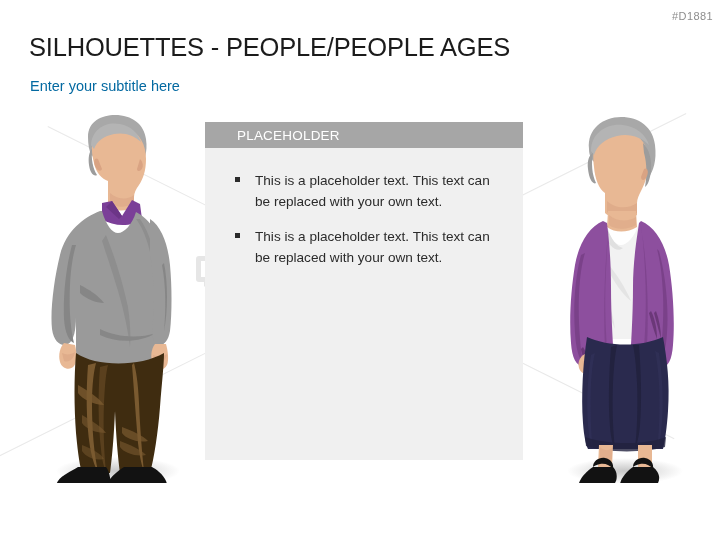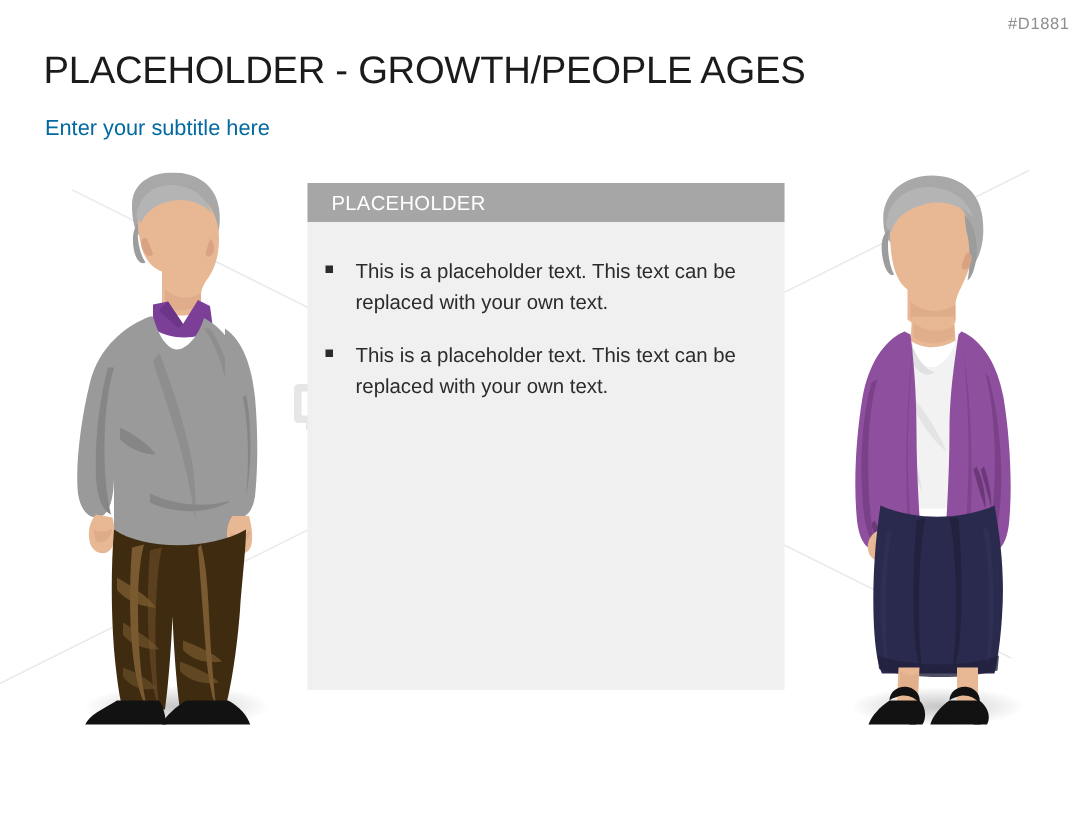--- a/index.html
+++ b/index.html
@@ -105,32 +105,32 @@
     top: 122px;
     width: 318px;
     height: 338px;
     background: #f0f0f0;
   }
   #panel-header {
     height: 26px;
     background: #a6a6a6;
     display: flex;
     align-items: center;
-    padding-left: 16px;
+    padding-left: 32px;
     box-sizing: border-box;
   }
   #panel-header-label {
     color: #ffffff;
     font-size: 13.5px;
     letter-spacing: .2px;
   }
   #bullet-list {
     list-style: none;
     margin: 0;
-    padding: 22px 20px 0 6px;
+    padding: 22px 20px 0 24px;
   }
   #bullet-list li {
     position: relative;
     padding-left: 26px;
     margin-bottom: 14px;
     font-size: 13.6px;
     line-height: 1.55;
     color: #2b2b2b;
   }
   #bullet-list li .bullet-mark {
@@ -150,21 +150,21 @@
 </head>
 <body>
 
 <div id="slide">
 
   <div class="guide" id="guide-a"></div>
   <div class="guide" id="guide-b"></div>
 
   <div id="slide-id">#D1881</div>
 
-  <div id="page-title">PLACEHOLDER - GROWTH/PEOPLE AGES</div>
+  <div id="page-title">SILHOUETTES - PEOPLE/PEOPLE AGES</div>
   <div id="page-subtitle">Enter your subtitle here</div>
 
   <div id="watermark">
     <div class="wm-logo"></div>
     <div class="wm-text">PRESENTATIONLOAD</div>
   </div>
 
   <div class="figure" id="figure-man">
     <svg viewBox="0 0 160 375" width="160" height="375">
       <defs>

